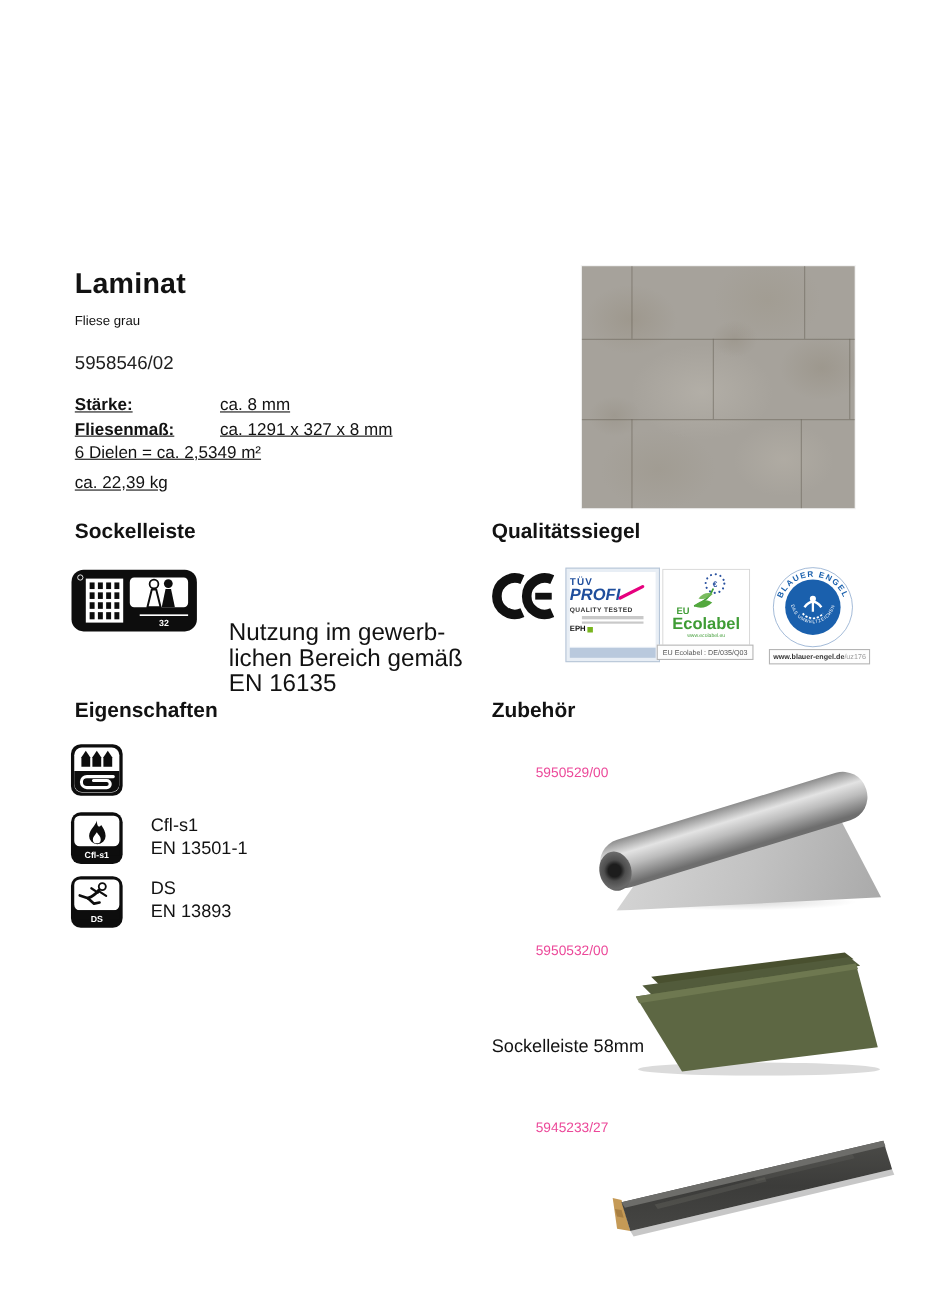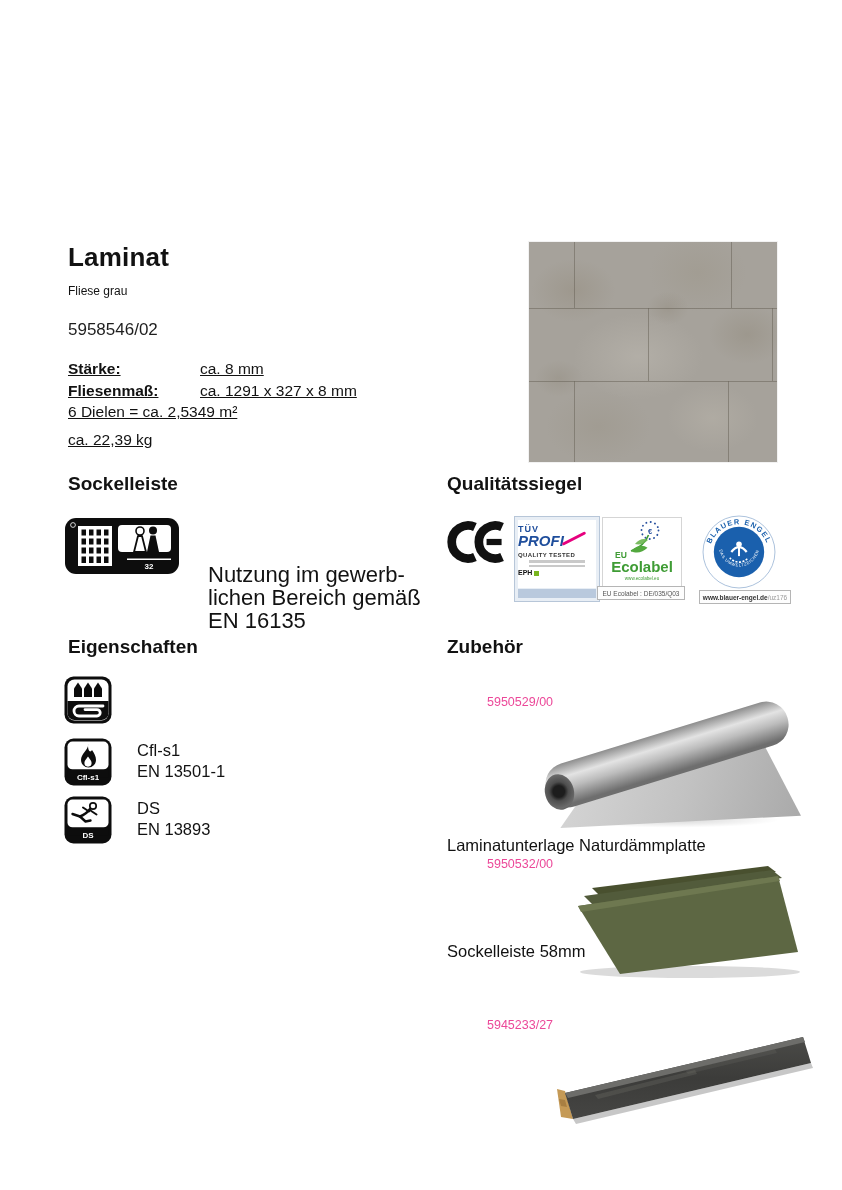--- a/index.html
+++ b/index.html
@@ -261,21 +261,20 @@
   <div class="abs h2" style="left:447px;top:636px">Zubehör</div>
 
   <div class="abs zb-num" style="top:695px">5950529/00</div>
   <div class="abs zb-img xps-wrap">
     <div class="soft-shadow" style="left:30px;top:112px;width:220px;height:16px;"></div>
     <div class="xps-sheet"></div>
     <div class="xps-roll"></div>
     <div class="xps-end"></div>
   </div>
 
-  <div class="abs zb-title" style="top:836px">Laminatunterlage Naturdämmplatte</div>
   <div class="abs zb-num" style="top:857px">5950532/00</div>
   <svg class="abs" style="left:540px;top:862px" width="262" height="116" viewBox="0 0 262 116">
     <ellipse cx="150" cy="110" rx="110" ry="6" fill="rgba(0,0,0,0.14)"></ellipse>
     <polygon points="52,26 228,4 236,10 60,34" fill="#49502f"></polygon>
     <polygon points="44,34 232,8 242,16 54,44" fill="#525b3b"></polygon>
     <polygon points="38,44 238,14 258,90 80,112" fill="#5d6743"></polygon>
     <polygon points="38,44 238,14 240,19 41,50" fill="#6e7850"></polygon>
   </svg>
 
   <div class="abs zb-title" style="top:942px">Sockelleiste 58mm</div>

